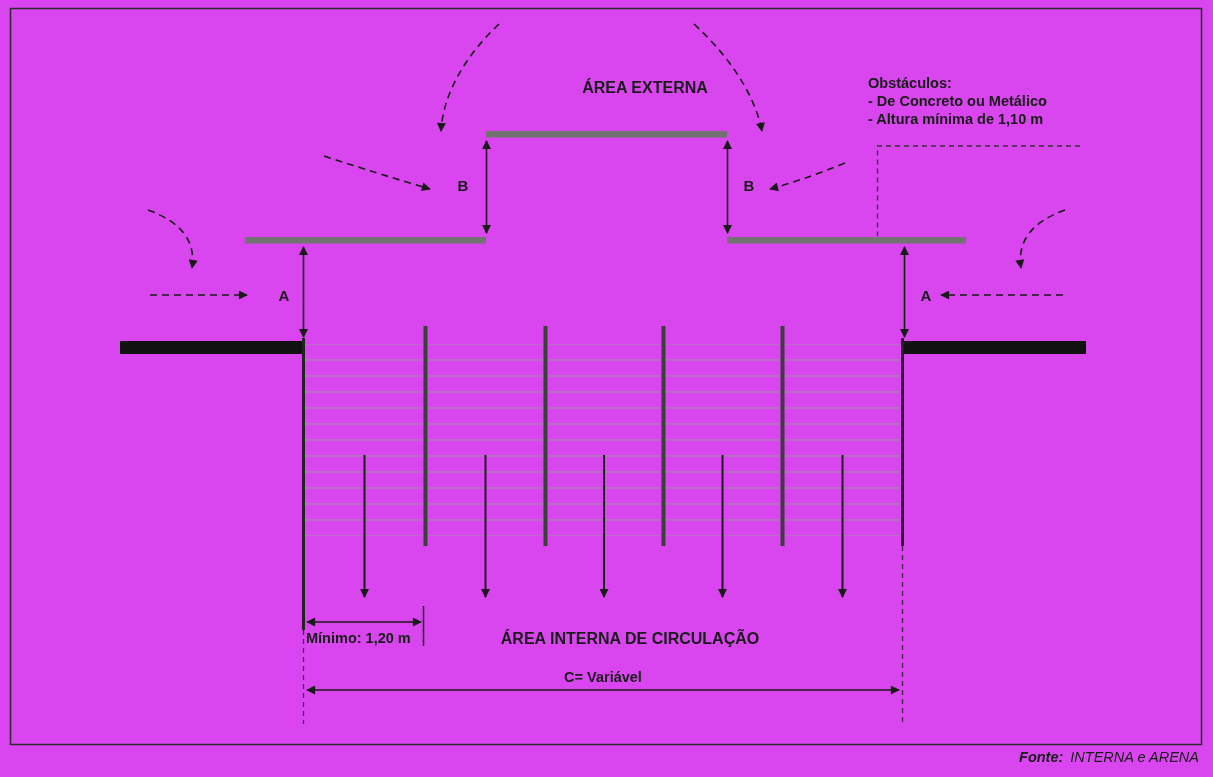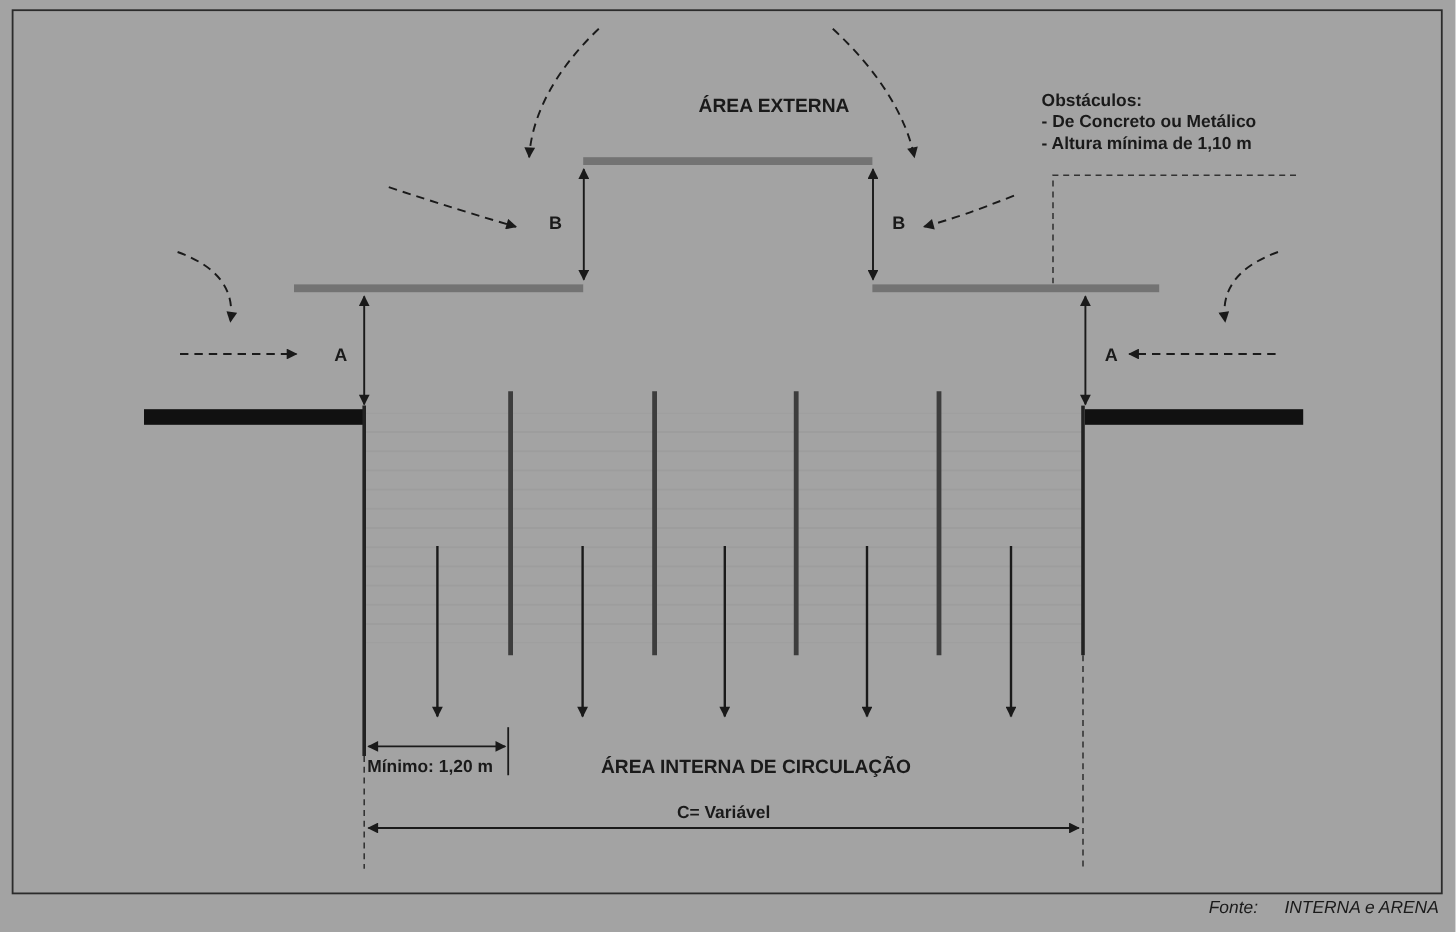--- a/index.html
+++ b/index.html
@@ -1,42 +1,42 @@
 <!DOCTYPE html>
 <html><head>
 <meta charset="utf-8">
 <title>Diagrama de Ventilação</title>
 <style>
   html, body { margin: 0; padding: 0; background: #ffffff; }
   .canvas {
     position: relative;
     width: 1213px;
     height: 777px;
-    background: #a3a3a3;
+    background: #d946ef;
     font-family: "Liberation Sans", "DejaVu Sans", sans-serif;
     overflow: hidden;
   }
   svg { position: absolute; left: 0; top: 0; }
   .t { font-family: "Liberation Sans", "DejaVu Sans", sans-serif; font-weight: bold; fill: #1a1a1a; }
   .t16  { font-size: 16px; }
   .t15  { font-size: 15px; }
   .t145 { font-size: 14.5px; }
   .dim   { stroke: #1a1a1a; stroke-width: 1.6; }
   .down  { stroke: #1a1a1a; stroke-width: 2; }
   .flow  { stroke: #1a1a1a; stroke-width: 1.6; fill: none; stroke-dasharray: 7 5; }
   .dashline { stroke: #333333; stroke-width: 1.3; stroke-dasharray: 5 4; fill: none; }
   .fonte {
     position: absolute;
     top: 749px;
     right: 14px;
     font-size: 14.5px;
     font-style: italic;
     color: #1a1a1a;
   }
-  .fonte .lab { font-weight: normal; margin-right: 22px; }
+  .fonte .lab { font-weight: bold; margin-right: 7px; }
 </style>
 </head>
 <body>
 
 <div class="canvas">
 
   <svg width="1213" height="777" viewBox="0 0 1213 777" xmlns="http://www.w3.org/2000/svg">
     <defs>
       <marker id="arr" viewBox="0 0 10 10" markerWidth="11" markerHeight="9" refX="9" refY="5" orient="auto-start-reverse" markerUnits="userSpaceOnUse">
         <path d="M 0 0 L 10 5 L 0 10 z" fill="#1a1a1a"></path>

